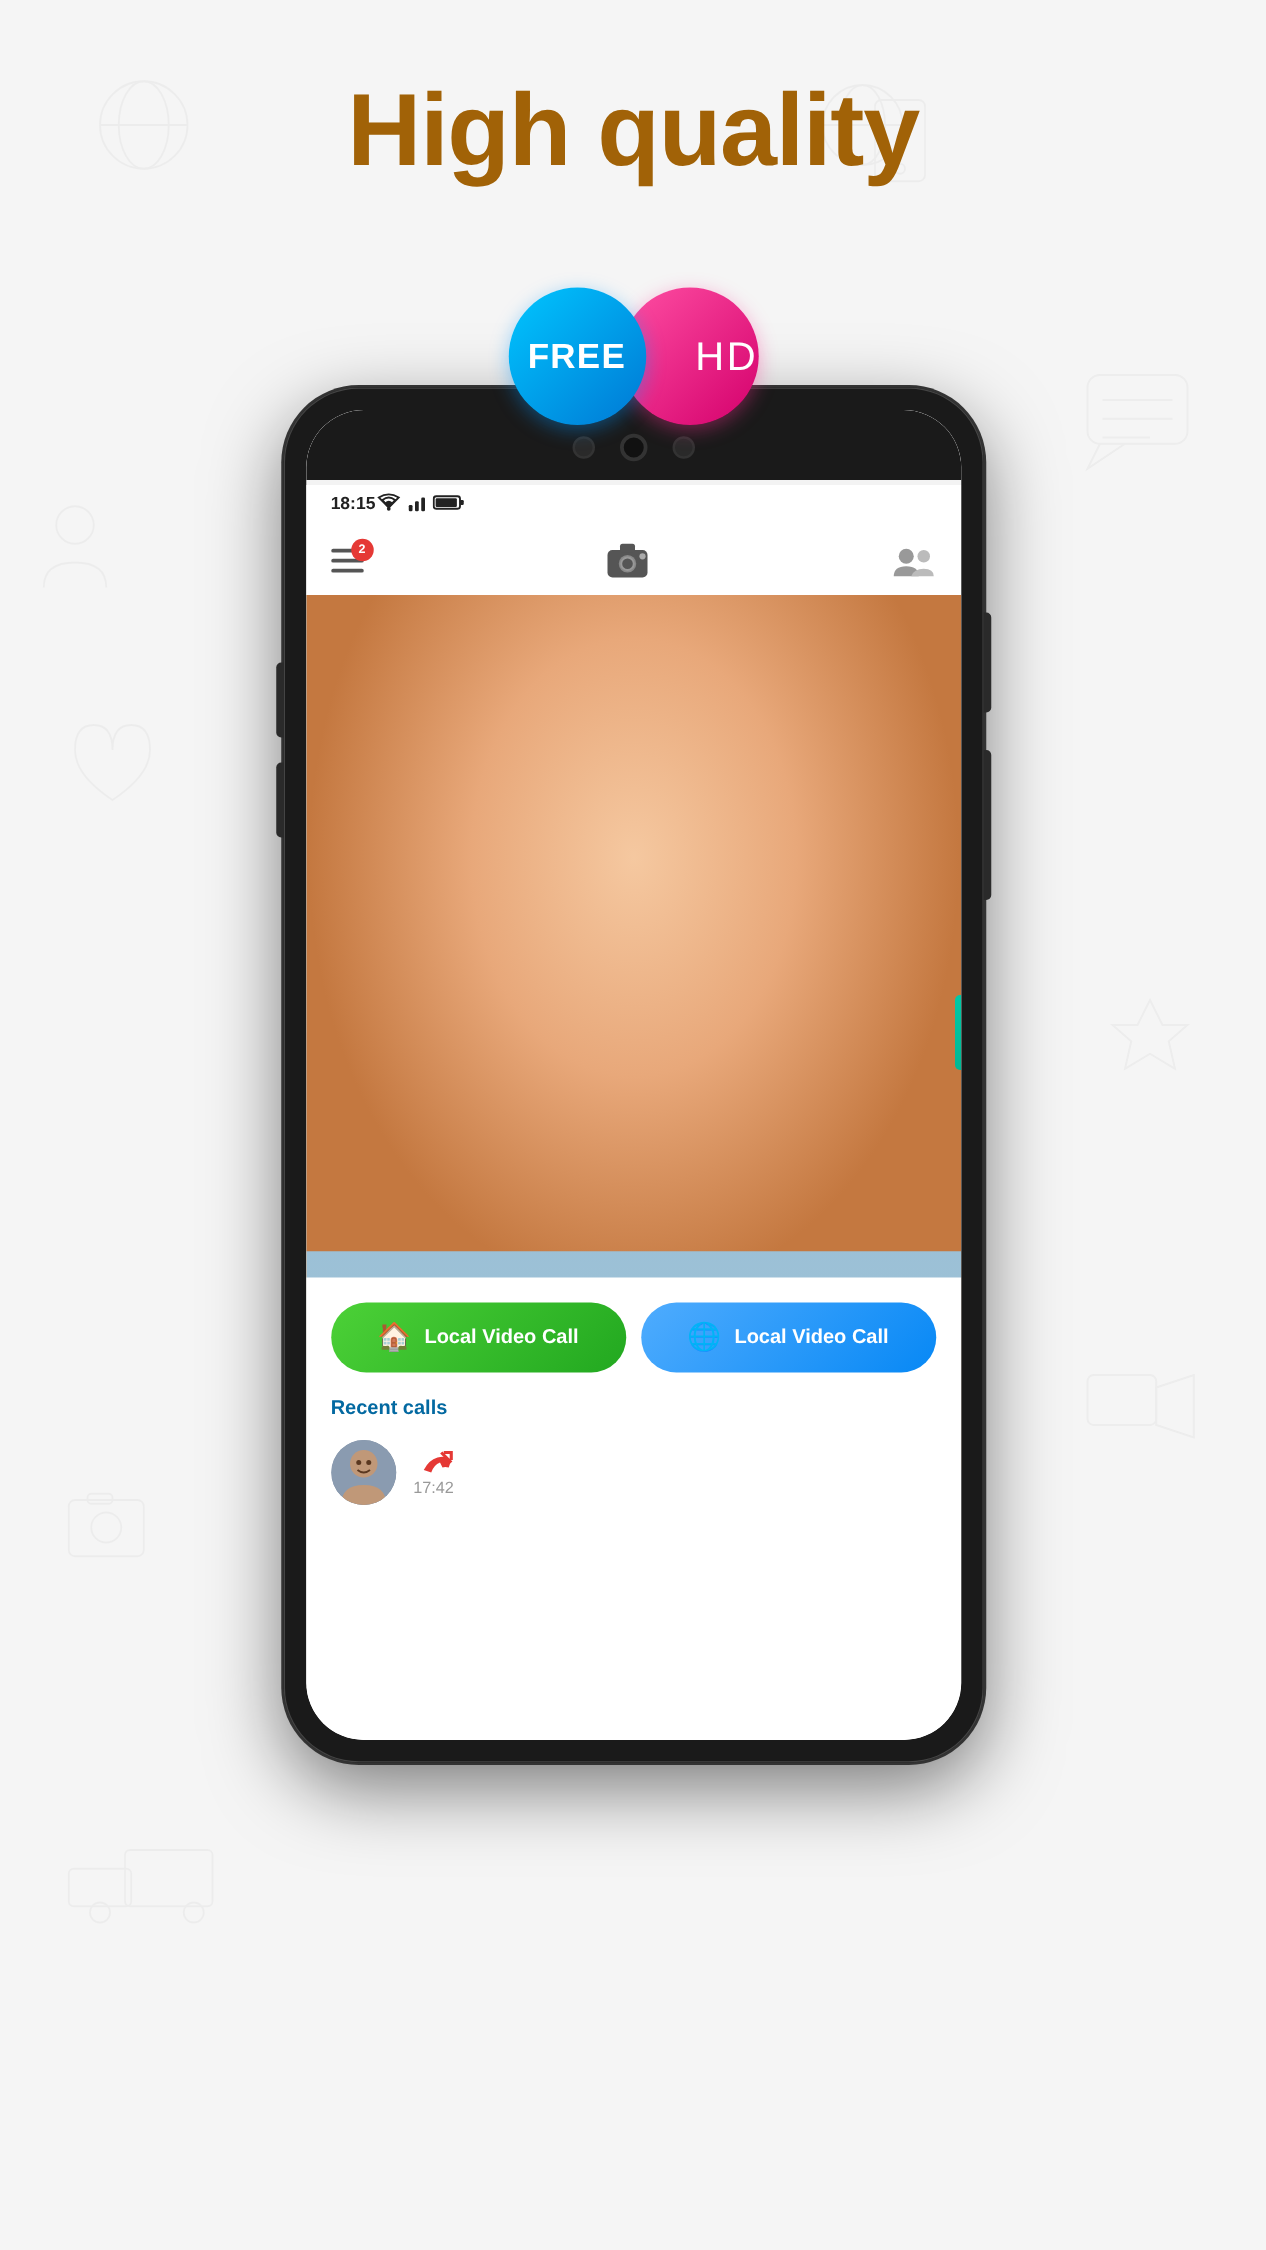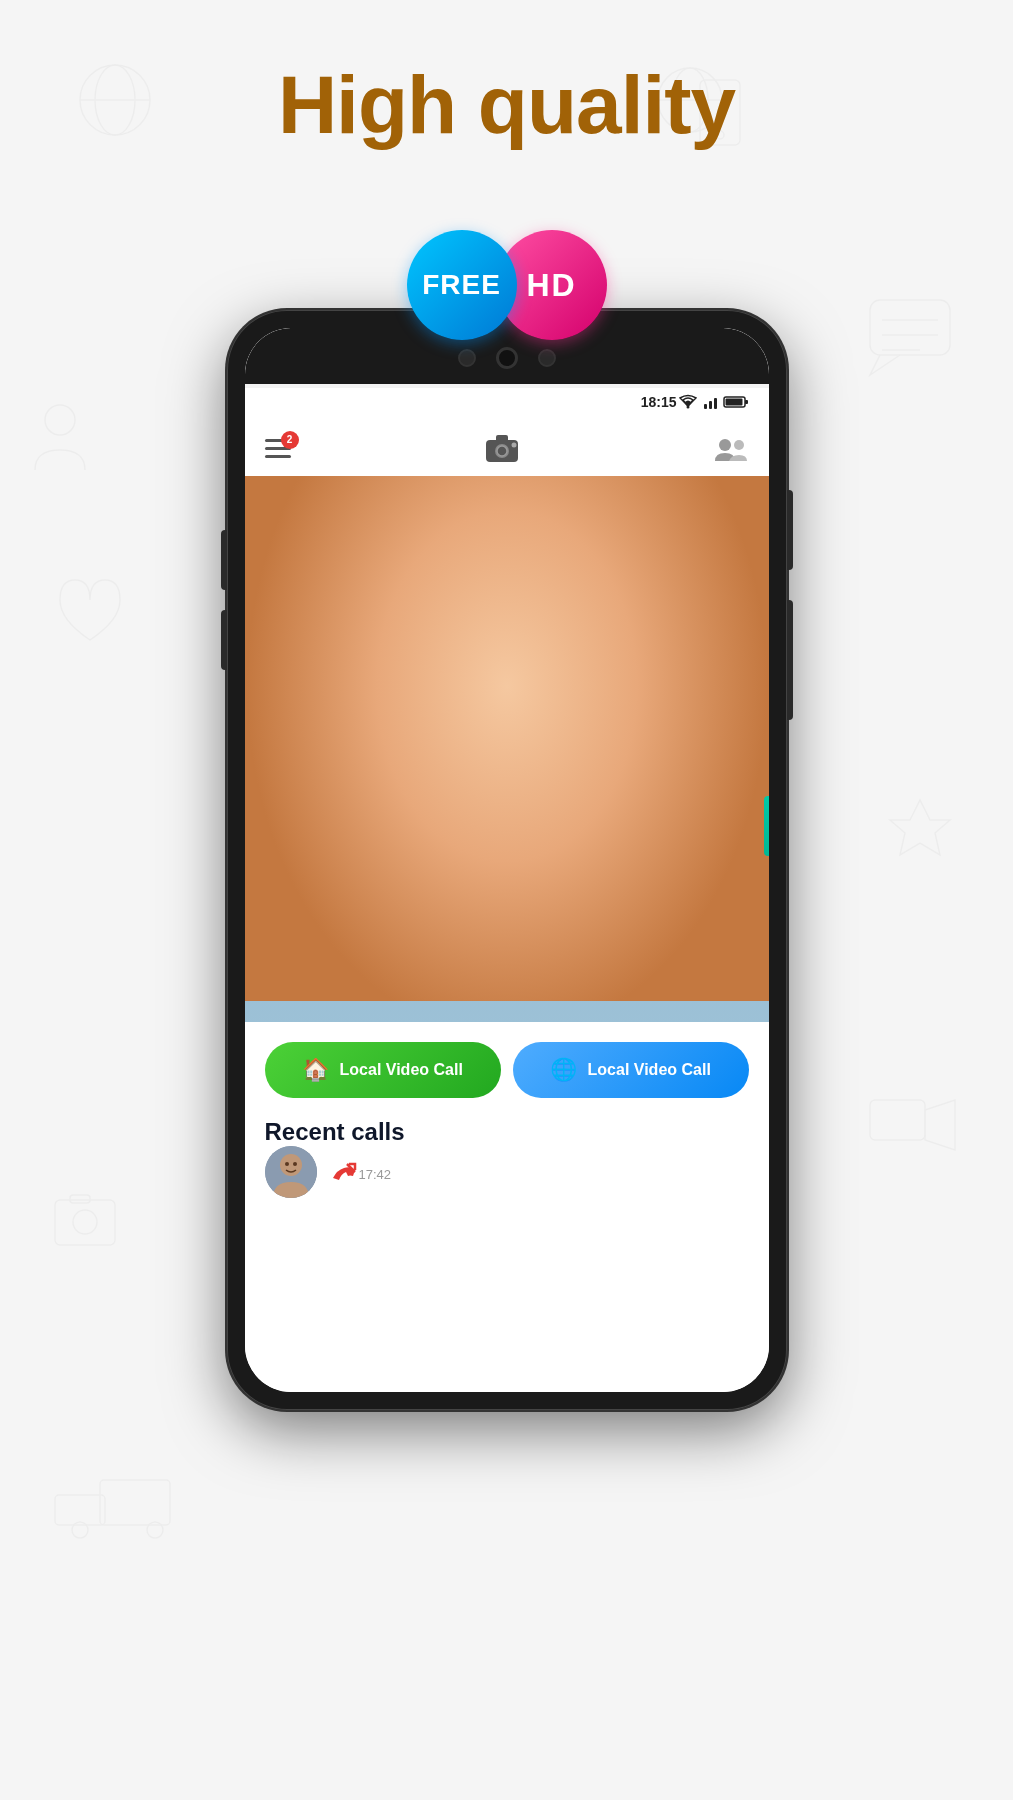--- a/index.html
+++ b/index.html
@@ -79,24 +79,24 @@
       box-shadow: 0 4px 15px rgba(0,150,255,0.4);
     }
 
     .badge-hd {
       width: 110px;
       height: 110px;
       border-radius: 50%;
       background: linear-gradient(135deg, #ff4fa3, #d4006c);
       display: flex;
       align-items: center;
-      justify-content: center;
+      justify-content: flex-end;
       color: white;
       font-size: 32px;
-      font-weight: 700;
+      font-weight: 400;
       letter-spacing: 2px;
       margin-left: -20px;
       box-shadow: 0 4px 15px rgba(255,50,150,0.4);
     }
 
     
     .phone-frame {
       position: absolute;
       top: 310px;
       left: 50%;
@@ -203,21 +203,21 @@
 
     
     .status-bar {
       position: absolute;
       top: 56px;
       left: 0; right: 0;
       height: 36px;
       background: rgba(255,255,255,0.95);
       display: flex;
       align-items: center;
-      justify-content: flex-end;
+      justify-content: flex-start;
       padding: 0 20px;
       z-index: 10;
     }
 
     .status-time {
       font-size: 14px;
       font-weight: 700;
       color: #222;
     }
 
@@ -341,23 +341,24 @@
       font-weight: 700;
       cursor: pointer;
     }
 
     .btn-icon {
       font-size: 22px;
     }
 
     
     .recent-calls-title {
-      font-size: 24px;
+      font-size: 16px;
       font-weight: 800;
-      color: #0f172a;
+      color: #0369a1;
+      margin-bottom: 16px;
     }
 
     .call-item {
       display: flex;
       align-items: center;
       gap: 14px;
     }
 
     .contact-avatar {
       width: 52px;
@@ -382,21 +383,21 @@
     }
 
     .contact-detail {
       font-size: 13px;
       color: #888;
       margin-top: 2px;
     }
 
     .call-status {
       display: flex;
-      flex-direction: row;
+      flex-direction: column;
       align-items: flex-end;
       gap: 2px;
     }
 
     .call-time {
       font-size: 13px;
       color: #999;
     }
 
     

